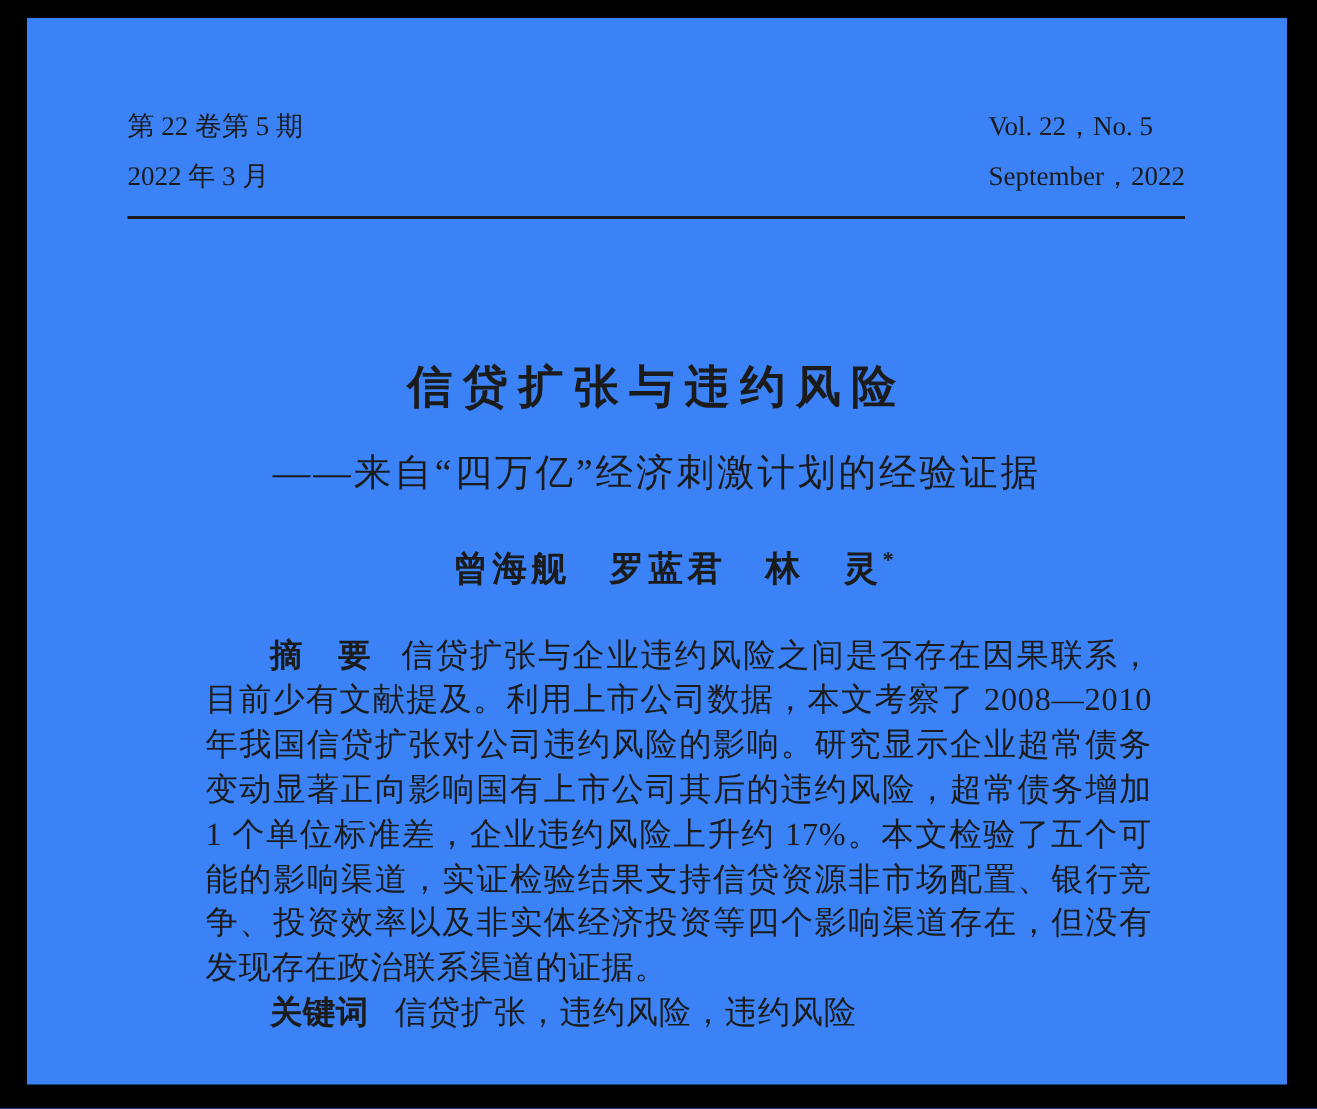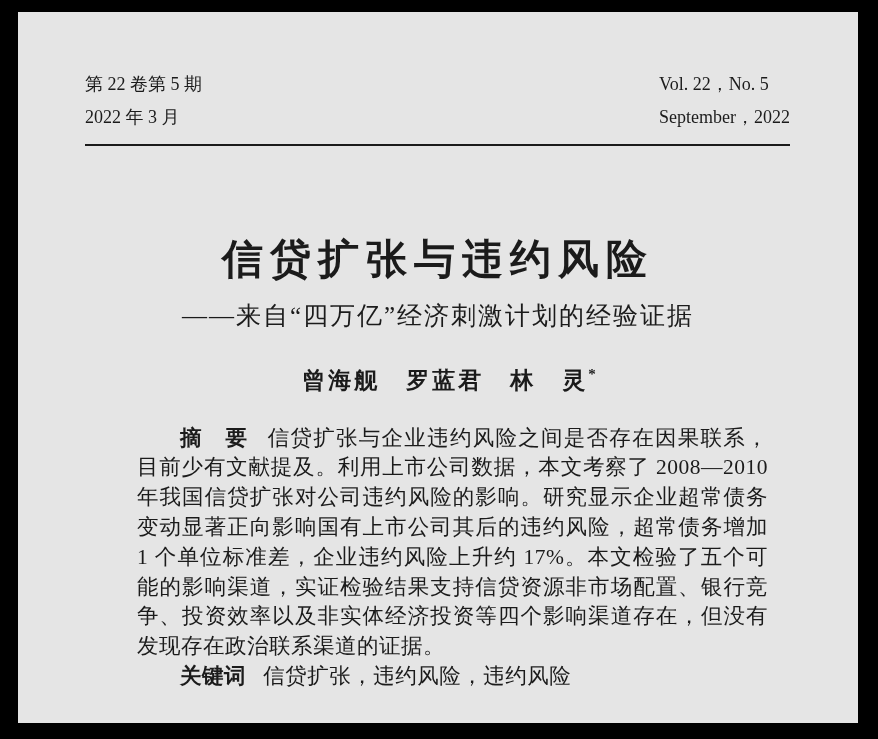--- a/index.html
+++ b/index.html
@@ -7,42 +7,42 @@
     width: 878px; height: 739px;
     background: #000;
     position: relative;
     overflow: hidden;
     font-family: "Liberation Serif", "DejaVu Serif", serif;
     color: #1b1b1b;
   }
   .page {
     position: absolute;
     left: 18px; top: 12px; right: 20px; bottom: 16px;
-    background: #e5e5e5;
+    background: #3b82f6;
   }
   .jheader {
     display: flex;
     justify-content: space-between;
     align-items: flex-start;
     margin: 56px 68px 0 67px;
   }
   .h-left, .h-right { font-size: 18px; line-height: 33px; white-space: nowrap; }
   .h-left { text-align: left; }
   .h-right { text-align: left; }
   .h-center { text-align: center; }
   .jname-cn { font-size: 21px; letter-spacing: 6px; line-height: 33px; white-space: nowrap; }
   .jname-en { font-size: 19px; letter-spacing: 1.5px; line-height: 33px; white-space: nowrap; }
   .rule {
     border-bottom: 2px solid #1b1b1b;
     margin: 10px 68px 0 67px;
   }
   .title {
     margin: 94px 0 0;
     text-align: center;
-    font-size: 41px;
+    font-size: 30px;
     line-height: 38px;
     font-weight: 600;
     letter-spacing: 7px;
   }
   .subtitle {
     margin: 24px 0 0;
     text-align: center;
     font-size: 25px;
     line-height: 28px;
     font-weight: normal;

